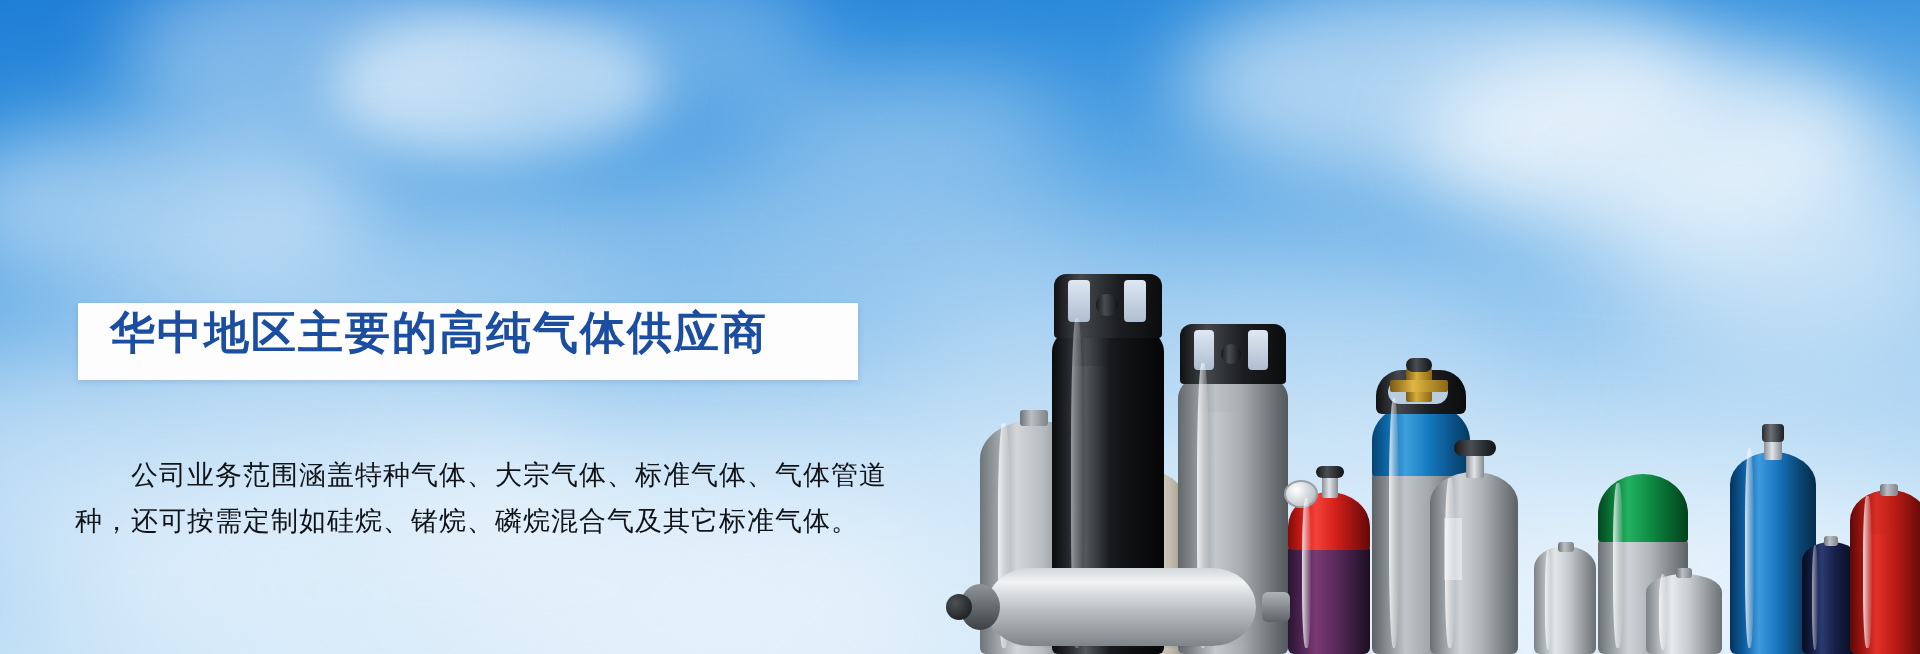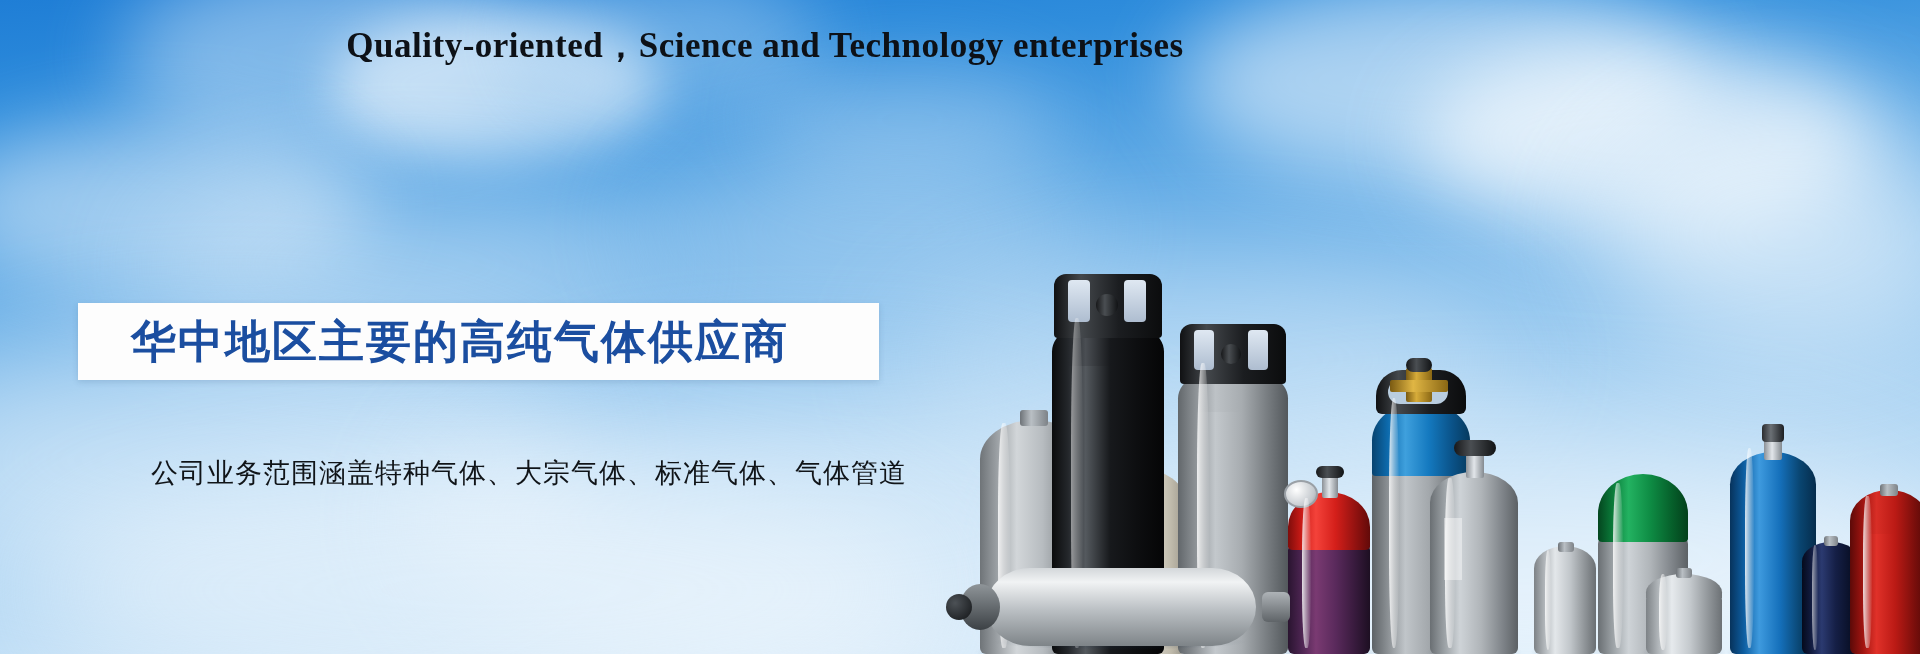--- a/index.html
+++ b/index.html
@@ -44,34 +44,33 @@
   }
   #headline-en{
     font-family:"Liberation Serif","DejaVu Serif",serif;
     font-weight:bold;font-size:35px;letter-spacing:.5px;color:#0d1117;
     margin-top:4px;white-space:nowrap;
   }
 
   
   #tagline-band{
     position:absolute;left:78px;top:303px;width:780px;height:77px;
-    background:#fdfdfd;display:flex;align-items:center;
+    background:#fdfdfd;display:flex;
     box-shadow:0 2px 6px rgba(40,70,110,.16);
-    padding-left:21px;
   }
   #tagline-text{
     font-family:"Liberation Sans","DejaVu Sans",sans-serif;
     font-weight:bold;font-size:45px;letter-spacing:2px;color:#1b4ea0;
     padding-left:32px;white-space:nowrap;
   }
 
   
   #paragraph{
-    position:absolute;left:95px;top:452px;width:800px;
-    font-family:Liberation Mono, monospace;
+    position:absolute;left:75px;top:452px;width:800px;
+    font-family:Liberation Serif, serif;
     font-size:27px;line-height:46px;color:#101418;letter-spacing:1px;
   }
   #paragraph .ln{white-space:nowrap;}
   #paragraph .indent{padding-left:56px;}
 
   
   #cylinders{position:absolute;left:940px;top:0;width:980px;height:654px;}
   .cyl{position:absolute;bottom:0;}
   .body{position:absolute;left:0;bottom:0;width:100%;border-radius:8px 8px 6px 6px;}
   .shoulder{position:absolute;left:0;width:100%;border-radius:50% 50% 14% 14%/70% 70% 10% 10%;}
@@ -114,29 +113,29 @@
   <div class="cloud2" id="c8"></div>
   <div class="haze" id="c9"></div>
   <div class="haze" id="c10"></div>
   <div class="haze" id="c11"></div>
   <div class="haze" id="c12"></div>
   <div class="haze" id="c13"></div>
   <div class="cloud2" id="c14"></div>
   <div class="haze" id="c15"></div>
 
   <div id="headline-block">
-    <div id="headline-en">Quality-oriented，Science and Technology enterprises</div>
   </div>
 
   <div id="tagline-band">
     <span id="tagline-text">华中地区主要的高纯气体供应商</span>
   </div>
 
   <div id="paragraph">
     <div class="ln indent">公司业务范围涵盖特种气体、大宗气体、标准气体、气体管道</div>
+    <div class="ln">种，还可按需定制如硅烷、锗烷、磷烷混合气及其它标准气体。</div>
   </div>
 
   <div id="cylinders">
 
     <div class="cyl" style="left:40px;width:108px;height:240px;">
       <div class="floor-shadow"></div>
       <div class="body" style="height:192px;background:linear-gradient(90deg,#6f7478 0%,#9ca1a5 16%,#d2d6d9 34%,#b7bcc0 58%,#83888c 82%,#5e6367 100%);"></div>
       <div class="shoulder" style="bottom:178px;height:56px;background:linear-gradient(90deg,#6f7478 0%,#9ca1a5 16%,#d2d6d9 34%,#b7bcc0 58%,#83888c 82%,#5e6367 100%);"></div>
       <div class="neck" style="left:40px;bottom:228px;width:28px;height:16px;"></div>
       <div class="gloss" style="height:225px;bottom:6px;top:auto;"></div>

